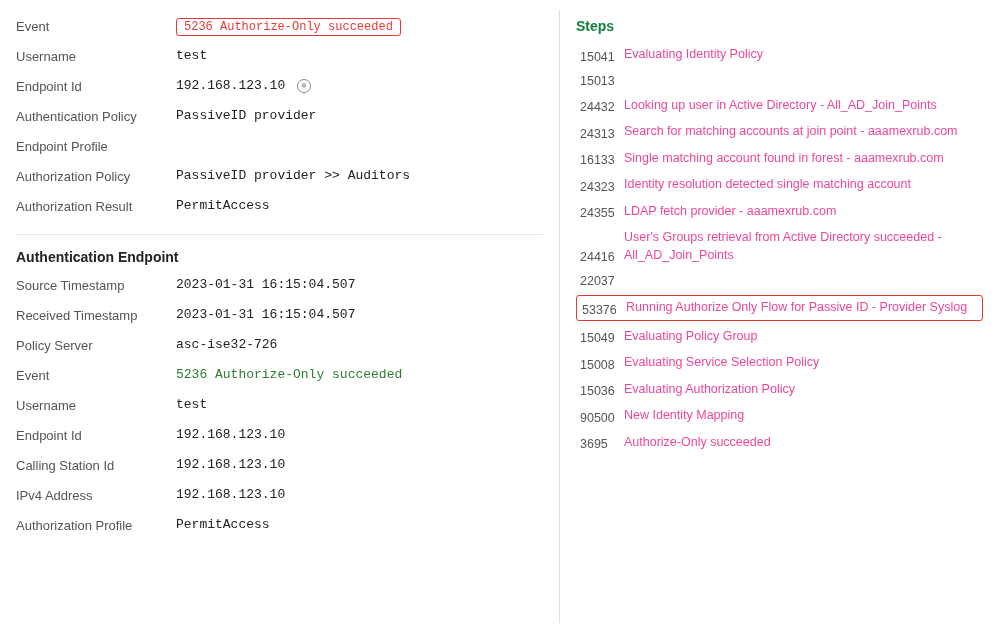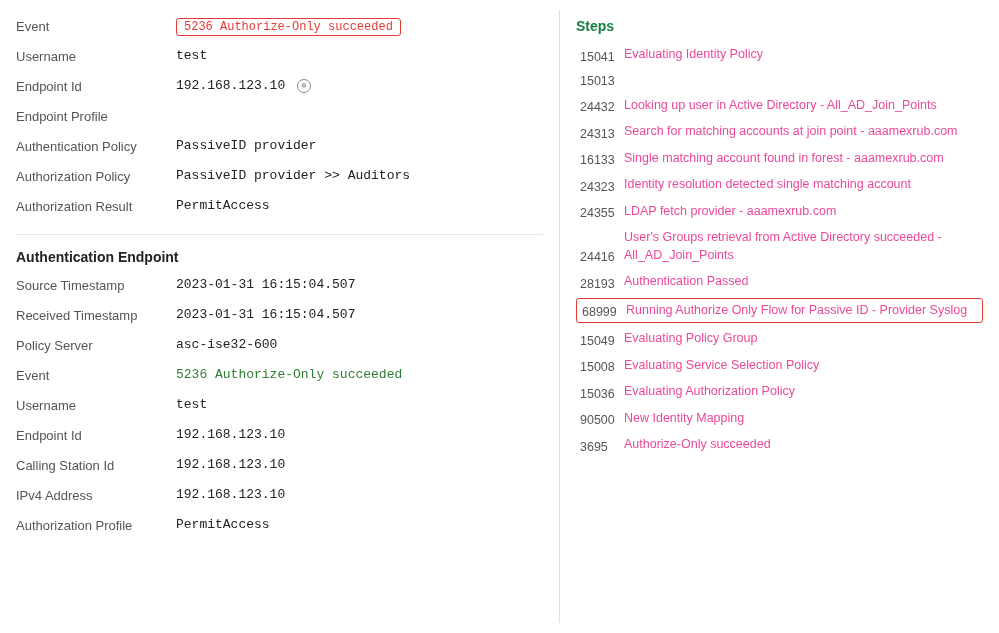--- a/index.html
+++ b/index.html
@@ -138,30 +138,30 @@
 
       <div class="field-row">
         <div class="field-label">Endpoint Id</div>
         <div class="field-value">
           <span>192.168.123.10</span>
           <span class="endpoint-icon">⊕</span>
         </div>
       </div>
 
       <div class="field-row">
+        <div class="field-label">Authentication Policy</div>
+        <div class="field-value">PassiveID provider</div>
+      </div>
+
+      <div class="field-row">
         <div class="field-label">Endpoint Profile</div>
         <div class="field-value"></div>
       </div>
 
       <div class="field-row">
-        <div class="field-label">Authentication Policy</div>
-        <div class="field-value">PassiveID provider</div>
-      </div>
-
-      <div class="field-row">
         <div class="field-label">Authorization Policy</div>
         <div class="field-value">PassiveID provider &gt;&gt; Auditors</div>
       </div>
 
       <div class="field-row">
         <div class="field-label">Authorization Result</div>
         <div class="field-value">PermitAccess</div>
       </div>
     </div>
 
@@ -175,21 +175,21 @@
         <div class="field-value">2023-01-31 16:15:04.507</div>
       </div>
 
       <div class="field-row">
         <div class="field-label">Received Timestamp</div>
         <div class="field-value">2023-01-31 16:15:04.507</div>
       </div>
 
       <div class="field-row">
         <div class="field-label">Policy Server</div>
-        <div class="field-value">asc-ise32-600</div>
+        <div class="field-value">asc-ise32-726</div>
       </div>
 
       <div class="field-row">
         <div class="field-label">Event</div>
         <div class="field-value">
           <span class="badge-green">5236 Authorize-Only succeeded</span>
         </div>
       </div>
 
       <div class="field-row">
@@ -247,25 +247,24 @@
         </div>
         <div class="step-row">
           <span class="step-code">24355</span>
           <span class="step-desc">LDAP fetch provider - aaamexrub.com</span>
         </div>
         <div class="step-row">
           <span class="step-code">24416</span>
           <span class="step-desc">User's Groups retrieval from Active Directory succeeded - All_AD_Join_Points</span>
         </div>
         <div class="step-row">
-          <span class="step-code">28193</span>
-          <span class="step-desc">Authentication Passed</span>
+          <span class="step-code">22037</span>
         </div>
         <div class="step-row step-row-highlight">
-          <span class="step-code">68999</span>
+          <span class="step-code">53376</span>
           <span class="step-desc">Running Authorize Only Flow for Passive ID - Provider Syslog</span>
         </div>
         <div class="step-row">
           <span class="step-code">15049</span>
           <span class="step-desc">Evaluating Policy Group</span>
         </div>
         <div class="step-row">
           <span class="step-code">15008</span>
           <span class="step-desc">Evaluating Service Selection Policy</span>
         </div>

